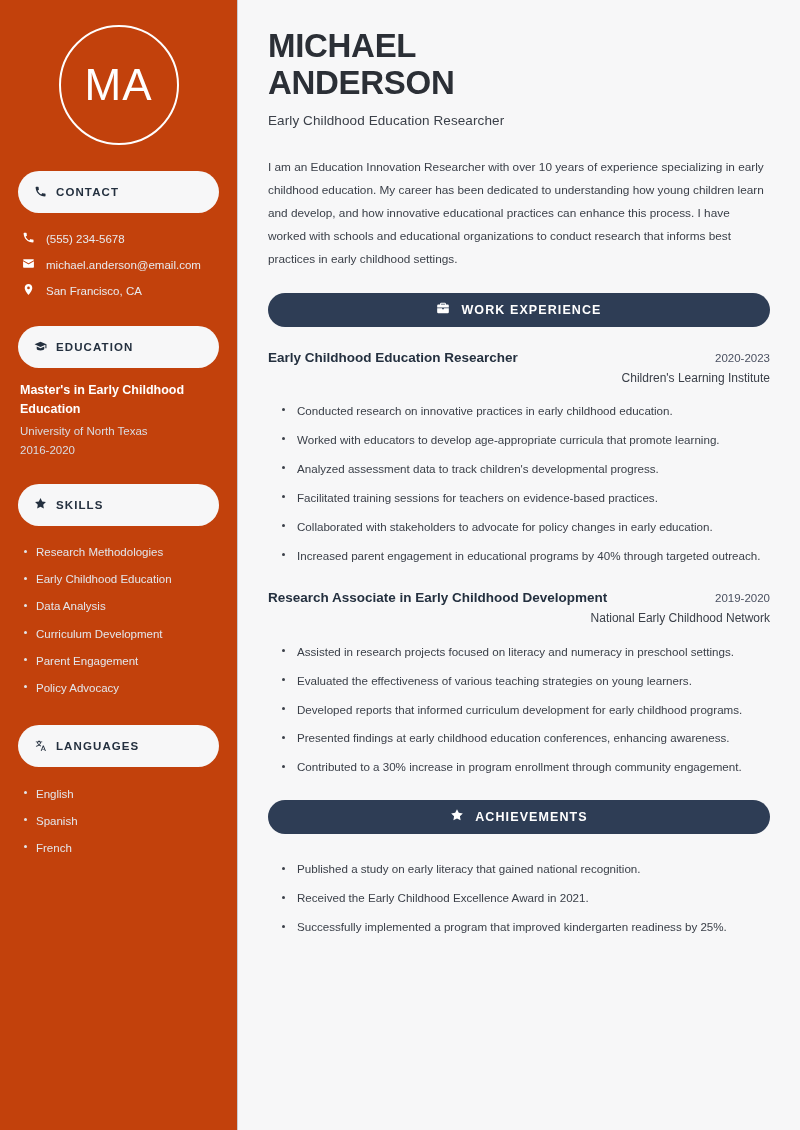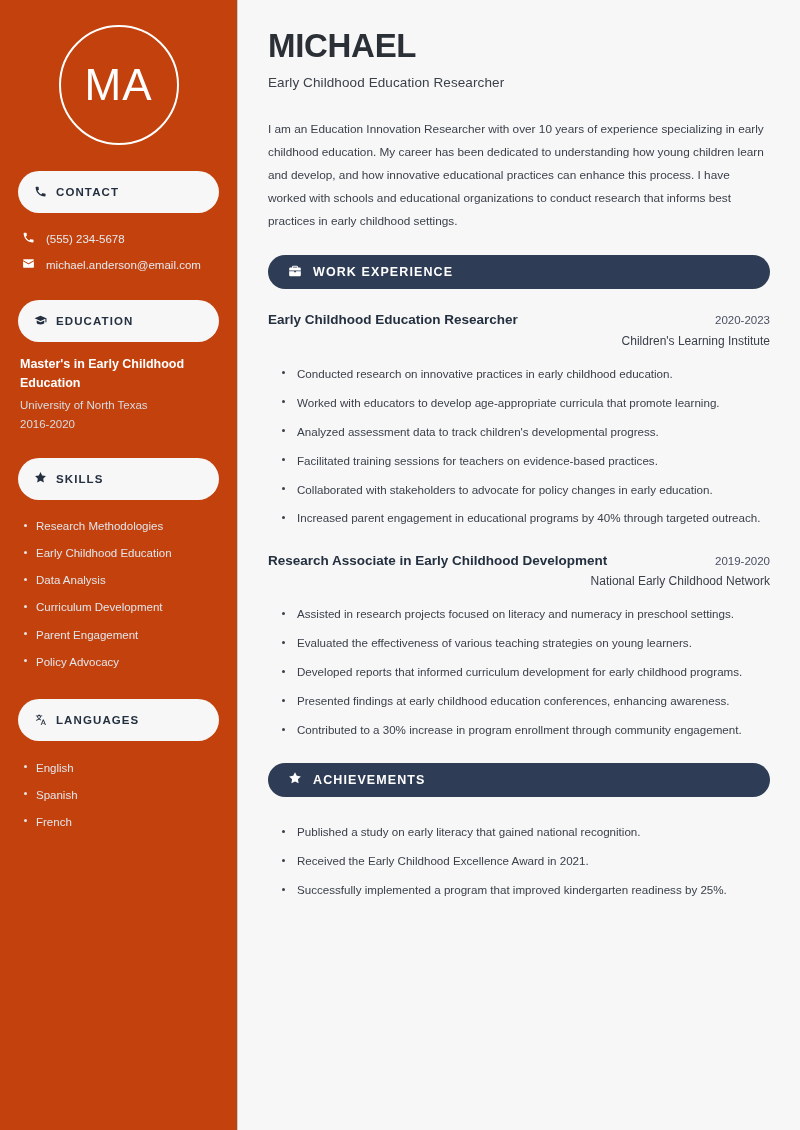--- a/index.html
+++ b/index.html
@@ -147,20 +147,21 @@
     border-radius: 999px;
     height: 34px;
     display: flex;
     align-items: center;
     gap: 11px;
     padding: 0 20px;
     font-size: 12.5px;
     font-weight: bold;
     letter-spacing: 1.1px;
     margin-bottom: 21px;
+    justify-content: center;
   }
   .sec-head svg { width: 14px; height: 14px; flex: none; fill: #ffffff; }
 
   .job { margin-bottom: 18px; }
   .job-top {
     display: flex;
     justify-content: space-between;
     align-items: baseline;
     gap: 12px;
   }
@@ -235,20 +236,28 @@
         <span>(555) 234-5678</span>
       </div>
       <div class="contact-row">
         <span>
           <svg viewBox="0 0 24 24">
               <path d="M2 5.5A1.5 1.5 0 0 1 3.5 4h17A1.5 1.5 0 0 1 22 5.5v.3l-10 5.9L2 5.8v-.3zM2 8l9.5 5.6c.3.2.7.2 1 0L22 8v10.5a1.5 1.5 0 0 1-1.5 1.5h-17A1.5 1.5 0 0 1 2 18.5V8z"></path>
             </svg>
         </span>
         <span>michael.anderson@email.com</span>
       </div>
+      <div class="contact-row">
+        <span>
+          <svg viewBox="0 0 24 24">
+              <path d="M12 2C8.1 2 5 5.1 5 9c0 5.2 7 13 7 13s7-7.8 7-13c0-3.9-3.1-7-7-7zm0 9.5A2.5 2.5 0 1 1 12 6.5a2.5 2.5 0 0 1 0 5z"></path>
+            </svg>
+        </span>
+        <span>San Francisco, CA</span>
+      </div>
     </div>
 
     <div class="pill">
       <span>
         <svg viewBox="0 0 24 24">
             <path d="M12 3 1 8l11 5 9-4.1V15h2V8L12 3zM5 12.2V16c0 1.7 3.1 3.2 7 3.2s7-1.5 7-3.2v-3.8l-7 3.2-7-3.2z"></path>
           </svg>
       </span>
       <span>EDUCATION</span>
     </div>
@@ -291,20 +300,21 @@
       <li>Spanish</li>
       <li>French</li>
     </ul>
 
   </aside>
 
   <main class="main">
 
     <h1 class="name">
       <span>MICHAEL</span><br>
+      <span>ANDERSON</span>
     </h1>
 
     <div class="role">Early Childhood Education Researcher</div>
 
     <p class="summary">I am an Education Innovation Researcher with over 10 years of experience specializing in early childhood education. My career has been dedicated to understanding how young children learn and develop, and how innovative educational practices can enhance this process. I have worked with schools and educational organizations to conduct research that informs best practices in early childhood settings.</p>
 
     <div class="sec-head">
       <span>
         <svg viewBox="0 0 24 24">
             <path d="M9 3a2 2 0 0 0-2 2v1H4a2 2 0 0 0-2 2v3h20V8a2 2 0 0 0-2-2h-3V5a2 2 0 0 0-2-2H9zm0 1.6h6c.2 0 .4.2.4.4v1H8.6V5c0-.2.2-.4.4-.4zM2 12.6V19a2 2 0 0 0 2 2h16a2 2 0 0 0 2-2v-6.4h-8.5v1.6h-3v-1.6H2z"></path>

